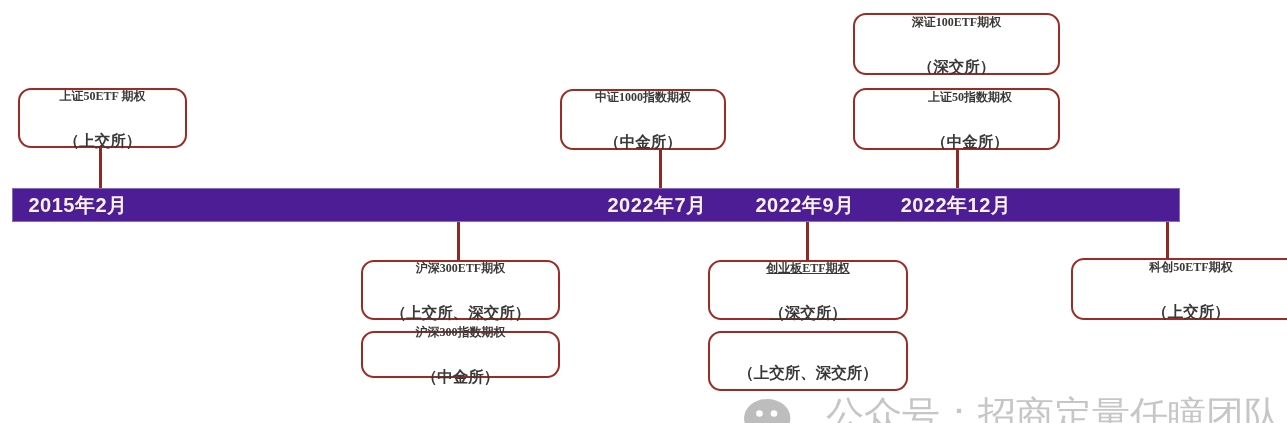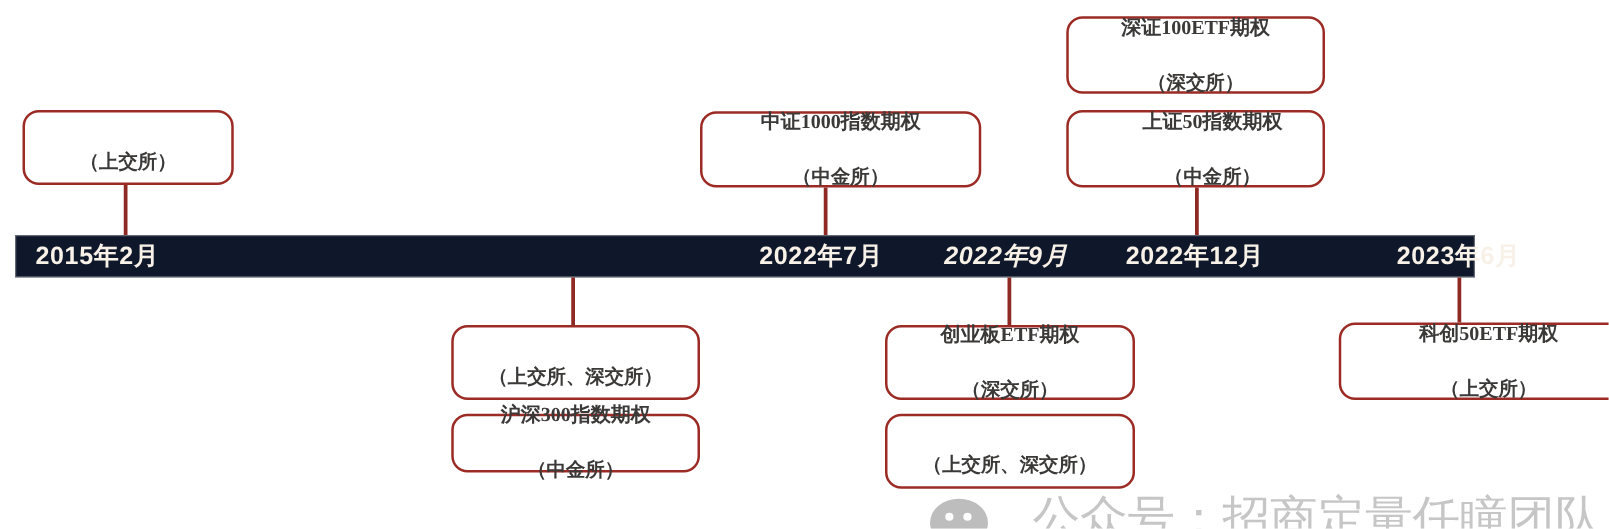--- a/index.html
+++ b/index.html
@@ -9,21 +9,21 @@
     height: 423px;
     background: #ffffff;
     overflow: hidden;
     font-family: "Liberation Sans", "DejaVu Sans", sans-serif;
   }
   
   .timeline-bar {
     position: absolute;
     left: 12px; top: 188px;
     width: 1168px; height: 34px;
-    background: #0f172a;
+    background: #4c1d95;
     box-shadow: inset 0 0 0 1px rgba(255,255,255,0.35);
   }
   .date-label {
     position: absolute;
     top: 50%;
     transform: translate(-50%, -50%);
     color: #f8f1e8;
     font-size: 20px;
     font-weight: bold;
     white-space: nowrap;
@@ -39,21 +39,21 @@
     display: flex;
     flex-direction: column;
     align-items: center;
     justify-content: center;
     text-align: center;
     padding: 2px 4px;
     font-family: "Liberation Serif", "DejaVu Serif", serif;
     color: #3a3938;
   }
   .event-title {
-    font-size: 16px;
+    font-size: 12px;
     font-weight: bold;
     line-height: 21px;
     white-space: nowrap;
   }
   .event-sub {
     font-size: 15.5px;
     font-weight: bold;
     line-height: 20px;
     white-space: nowrap;
     margin-top: 24px;
@@ -82,64 +82,65 @@
     margin-left: 22px;
   }
   .wechat-icon { display: block; margin-top: 3px; }
 </style>
 </head>
 <body>
 
 <div id="stage">
 
   <div class="event-box" style="left:18px; top:88px; width:169px; height:60px;">
+    <div class="event-title">上证50ETF 期权</div>
     <div class="event-sub">（上交所）</div>
   </div>
 
   <div class="event-box" style="left:853px; top:13px; width:207px; height:62px;">
     <div class="event-title">深证100ETF期权</div>
     <div class="event-sub">（深交所）</div>
   </div>
 
   <div class="event-box" style="left:853px; top:88px; width:207px; height:62px;padding-left:31px;">
     <div class="event-title">上证50指数期权</div>
     <div class="event-sub">（中金所）</div>
   </div>
 
-  <div class="event-box" style="left:560px; top:89px; width:225px; height:61px;">
+  <div class="event-box" style="left:560px; top:89px; width:166px; height:61px;">
     <div class="event-title">中证1000指数期权</div>
     <div class="event-sub">（中金所）</div>
   </div>
 
   <div class="connector" style="left:99px;  top:148px; height:40px;"></div>
   <div class="connector" style="left:659px; top:150px; height:38px;"></div>
   <div class="connector" style="left:956px; top:150px; height:38px;"></div>
 
   <div class="timeline-bar">
     <span class="date-label" style="left:66px;">2015年2月</span>
     <span class="date-label" style="left:645px;">2022年7月</span>
-    <span class="date-label" style="left:793px;font-style:italic;">2022年9月</span>
+    <span class="date-label" style="left:793px;">2022年9月</span>
     <span class="date-label" style="left:944px;">2022年12月</span>
-    <span class="date-label" style="left:1155px;">2023年6月</span>
   </div>
 
   <div class="connector" style="left:457px;  top:222px; height:38px;"></div>
   <div class="connector" style="left:806px;  top:222px; height:38px;"></div>
   <div class="connector" style="left:1166px; top:222px; height:36px;"></div>
 
   <div class="event-box" style="left:361px; top:260px; width:199px; height:60px;">
+    <div class="event-title">沪深300ETF期权</div>
     <div class="event-sub">（上交所、深交所）</div>
   </div>
 
   <div class="event-box" style="left:361px; top:331px; width:199px; height:47px;">
     <div class="event-title">沪深300指数期权</div>
     <div class="event-sub">（中金所）</div>
   </div>
 
-  <div class="event-box" style="left:708px; top:260px; width:200px; height:60px;">
+  <div class="event-box" style="left:708px; top:260px; width:200px; height:60px;text-decoration:underline;">
     <div class="event-title">创业板ETF期权</div>
     <div class="event-sub">（深交所）</div>
   </div>
 
   <div class="event-box" style="left:708px; top:331px; width:200px; height:60px;">
     <div class="event-sub">（上交所、深交所）</div>
   </div>
 
   <div class="event-box" style="left:1071px; top:258px; width:240px; height:62px;">
     <div class="event-title">科创50ETF期权</div>

